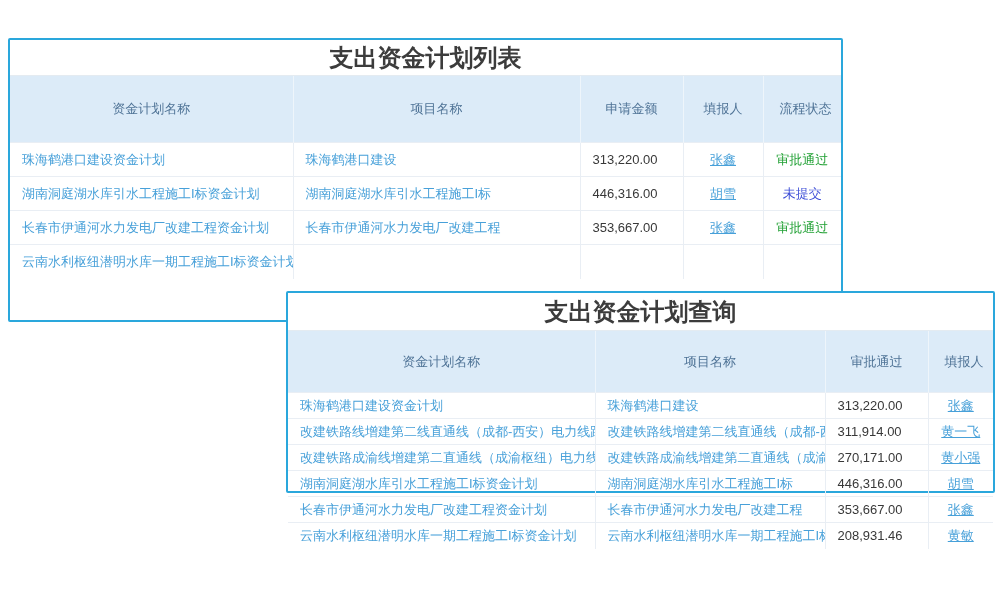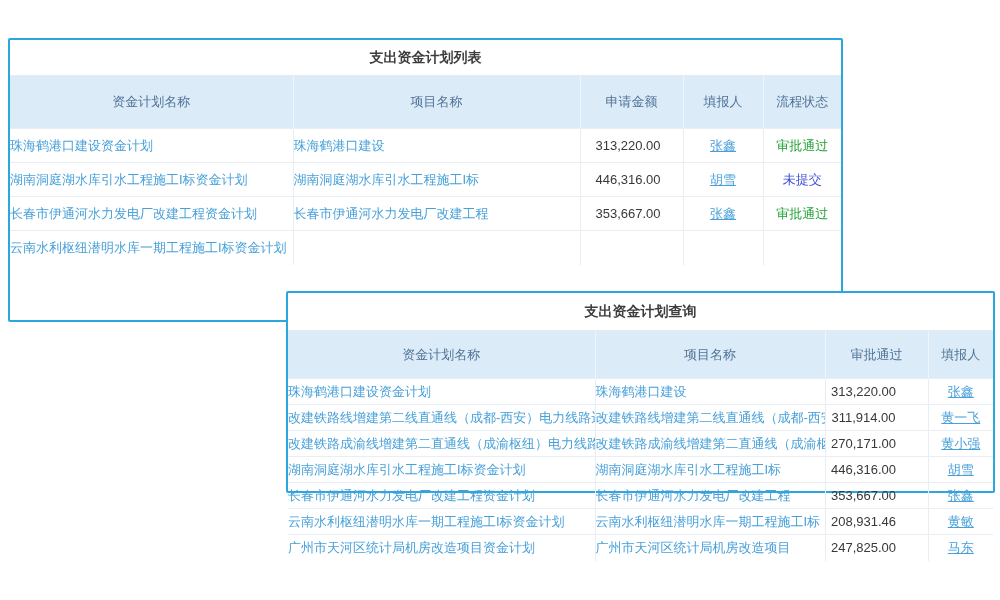--- a/index.html
+++ b/index.html
@@ -9,50 +9,50 @@
     font-family:"Liberation Sans","DejaVu Sans",sans-serif;
   }
   .panel{
     position:absolute;background:#fff;
     border:2px solid var(--panel_border,#2aa7dc);
     box-sizing:border-box;border-radius:2px;
   }
   #list-panel{left:8px;top:38px;width:835px;height:284px;z-index:1;}
   #query-panel{left:286px;top:291px;width:709px;height:202px;z-index:2;}
   .panel-title{
-    text-align:center;font-weight:bold;font-size:14px;
+    text-align:center;font-weight:bold;font-size:24px;
     color:var(--title_text,#3c3c3c);
     border-bottom:1px solid #e4ebf1;
     display:flex;align-items:center;justify-content:center;
   }
   #list-panel .panel-title{height:35px;}
   #query-panel .panel-title{height:37px;}
   table{border-collapse:collapse;table-layout:fixed;width:100%;}
   th{
     background:var(--header_bg,#dcebf8);
     color:var(--header_text,#4f7396);
     font-weight:normal;font-size:13px;text-align:center;
     border-right:1px solid #eef5fb;
-    padding:9px;overflow:hidden;white-space:nowrap;
+    padding:16px;overflow:hidden;white-space:nowrap;
   }
   th:last-child{border-right:none;}
   #list-panel th{height:34px;}
   #query-panel th{height:29px;}
   td{
     font-size:13px;color:var(--amount_text,#383838);
     border-top:1px solid var(--row_divider,#e9eef4);
     border-right:1px solid var(--row_divider,#e9eef4);
-    padding:0 0;overflow:hidden;white-space:nowrap;
+    padding:0 12px;overflow:hidden;white-space:nowrap;
     box-sizing:border-box;
   }
   td:last-child{border-right:none;}
   #list-panel td{height:34px;}
   #query-panel td{height:26px;}
   td.cell-link{color:var(--link,#47a0d9);text-align:left;}
-  td.cell-amount{text-align:center;padding-right:7px;}
+  td.cell-amount{text-align:left;padding-right:7px;}
   #query-panel td.cell-amount{padding-right:26px;}
   td.cell-person{color:var(--link,#47a0d9);text-align:center;text-decoration:underline;}
   td.cell-status{text-align:center;}
   td.cell-status.approved{color:var(--status_approved,#22a135);}
   td.cell-status.unsubmitted{color:var(--status_unsubmitted,#3e4fd7);}
 </style>
 </head>
 <body>
 
 <div class="panel" id="list-panel">
@@ -154,21 +154,15 @@
           <td class="cell-link">长春市伊通河水力发电厂改建工程</td>
           <td class="cell-amount">353,667.00</td>
           <td class="cell-person">张鑫</td>
         </tr>
         <tr>
           <td class="cell-link">云南水利枢纽潜明水库一期工程施工I标资金计划</td>
           <td class="cell-link">云南水利枢纽潜明水库一期工程施工I标</td>
           <td class="cell-amount">208,931.46</td>
           <td class="cell-person">黄敏</td>
         </tr>
-        <tr>
-          <td class="cell-link">广州市天河区统计局机房改造项目资金计划</td>
-          <td class="cell-link">广州市天河区统计局机房改造项目</td>
-          <td class="cell-amount">247,825.00</td>
-          <td class="cell-person">马东</td>
-        </tr>
       </tbody>
   </table>
 </div>
 
 </body></html>

